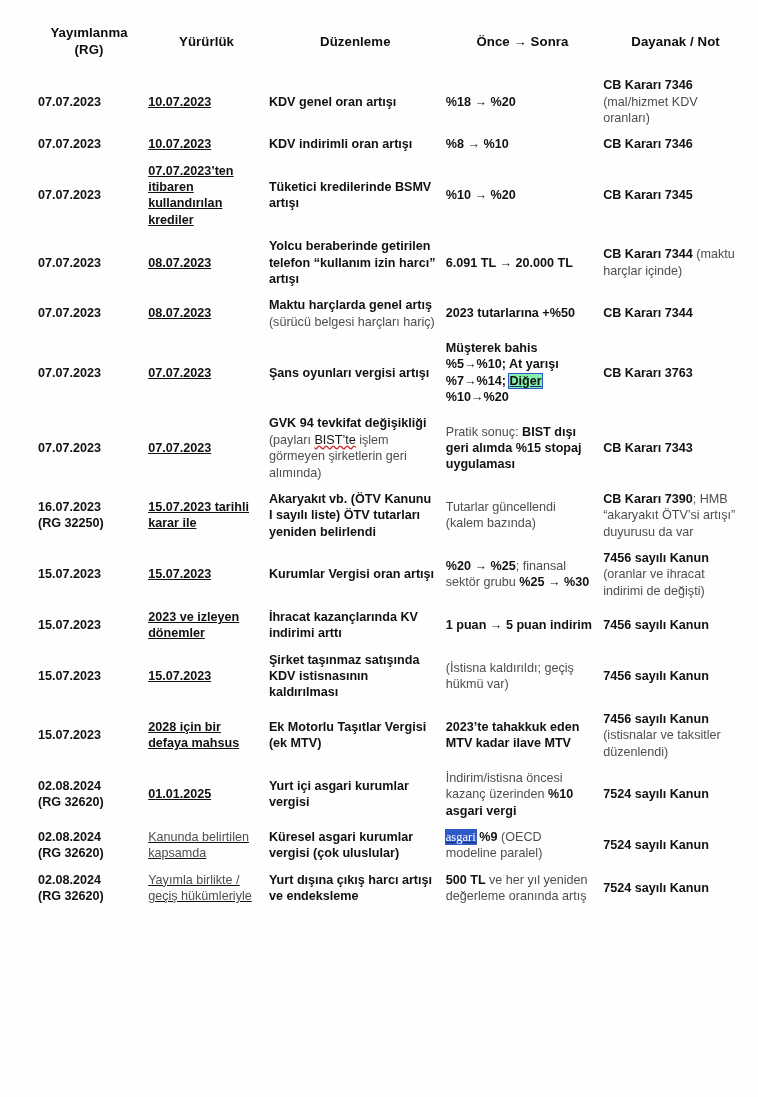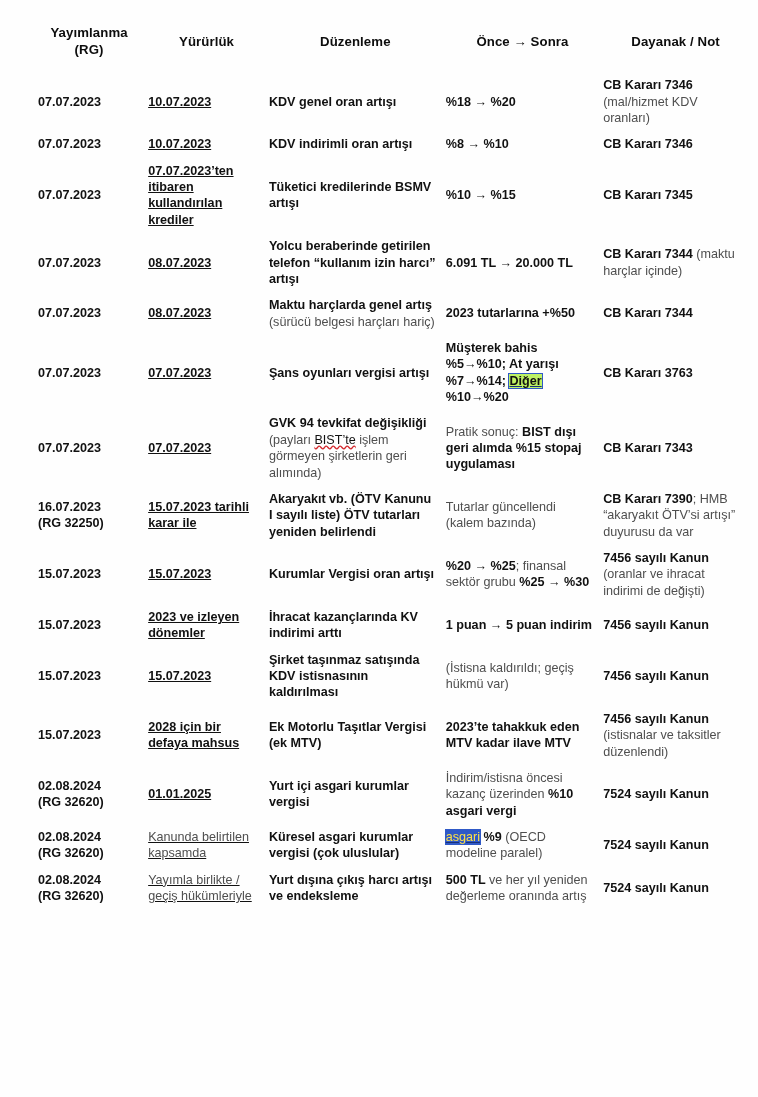--- a/index.html
+++ b/index.html
@@ -85,33 +85,34 @@
   .seg-spell {
     font-weight: normal;
     color: #111111;
     text-decoration: underline wavy #d2262b;
     text-decoration-skip-ink: none;
     margin-top: 22px;
   }
   .seg-link {
     font-weight: bold;
     color: #111111;
-    background: #bef264;
+    background: #86efac;
     box-shadow: 0 0 0 1px #2f59c7;
     text-decoration: underline;
     text-decoration-color: #17307a;
     text-underline-offset: 1px;
   }
   .seg-link-plain {
     font-weight: normal;
-    color: #fde047;
+    color: #ffffff;
     background: #2f59c7;
     box-shadow: 0 0 0 1px #2f59c7;
     text-decoration: underline;
     text-decoration-color: #17307a;
+    font-family: Liberation Serif, serif;
   }
 </style>
 </head>
 <body>
 
 <div id="sheet">
   <table class="reg-table">
     <colgroup>
       <col class="c1">
         <col class="c2">
@@ -140,21 +141,21 @@
           <td class="col-date">07.07.2023</td>
           <td class="col-eff"><span class="seg-bold">10.07.2023</span></td>
           <td class="col-reg"><span class="seg-bold">KDV indirimli oran artışı</span></td>
           <td class="col-ba"><span class="seg-bold">%8 → %10</span></td>
           <td class="col-src"><span class="seg-bold">CB Kararı 7346</span></td>
         </tr>
         <tr>
           <td class="col-date">07.07.2023</td>
           <td class="col-eff"><span class="seg-bold">07.07.2023’ten itibaren kullandırılan krediler</span></td>
           <td class="col-reg"><span class="seg-bold">Tüketici kredilerinde BSMV artışı</span></td>
-          <td class="col-ba"><span class="seg-bold">%10 → %15</span></td>
+          <td class="col-ba"><span class="seg-bold">%10 → %20</span></td>
           <td class="col-src"><span class="seg-bold">CB Kararı 7345</span></td>
         </tr>
         <tr>
           <td class="col-date">07.07.2023</td>
           <td class="col-eff"><span class="seg-bold">08.07.2023</span></td>
           <td class="col-reg"><span class="seg-bold">Yolcu beraberinde getirilen telefon “kullanım izin harcı” artışı</span></td>
           <td class="col-ba"><span class="seg-bold">6.091 TL → 20.000 TL</span></td>
           <td class="col-src"><span class="seg-bold">CB Kararı 7344 </span><span class="seg-plain">(maktu harçlar içinde)</span></td>
         </tr>
         <tr>

